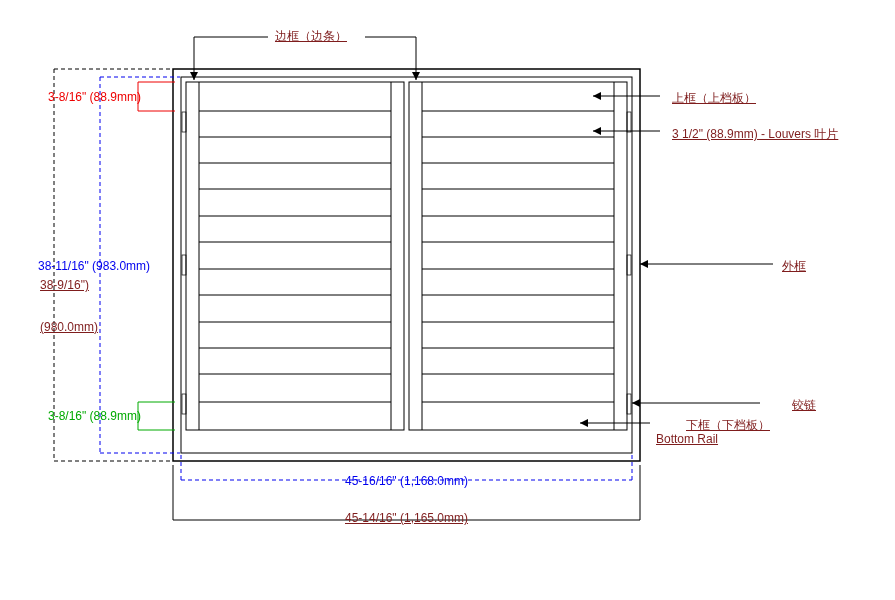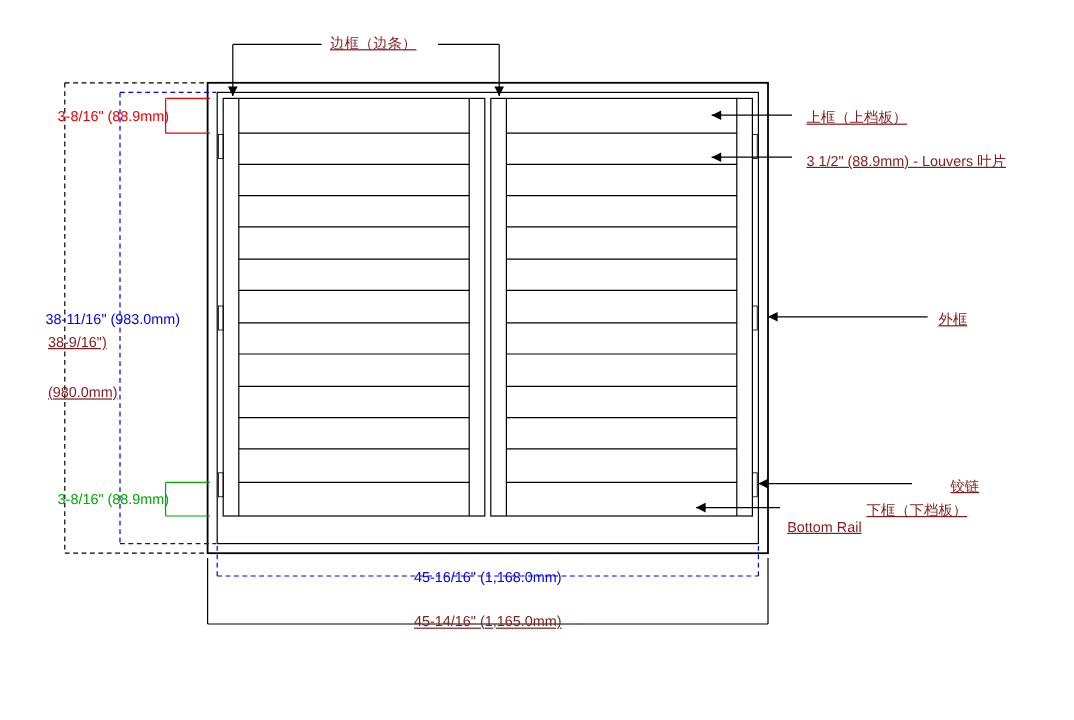--- a/index.html
+++ b/index.html
@@ -109,21 +109,21 @@
   <line x1="640" y1="465" x2="640" y2="520" stroke="#000"></line>
   <line x1="173" y1="520" x2="640" y2="520" stroke="#000"></line>
 </svg>
 
 <div class="label black" style="left:275px; top:28px;">边框（边条）</div>
 <div class="label black" style="left:672px; top:90px;text-align:right;">上框（上档板）</div>
 <div class="label black" style="left:672px; top:126px;">3 1/2" (88.9mm) - Louvers  叶片</div>
 <div class="label black" style="left:782px; top:258px;">外框</div>
 <div class="label black" style="left:792px; top:397px;">铰链</div>
 <div class="label black" style="left:656px; top:432px;">Bottom Rail</div>
-<div class="label black" style="left:722px; top:417px;">下框（下档板）</div>
+<div class="label black" style="left:686px; top:417px;">下框（下档板）</div>
 
 <div class="label red" style="left:48px; top:90px;">3-8/16" (88.9mm)</div>
 <div class="label green" style="left:48px; top:409px;">3-8/16" (88.9mm)</div>
 <div class="label blue" style="left:38px; top:259px;">38-11/16" (983.0mm)</div>
 <div class="label black" style="left:40px; top:278px;">38-9/16")</div>
 <div class="label black" style="left:40px; top:292px;margin-top:28px;">(980.0mm)</div>
 <div class="label blue" style="left:345px; top:474px;">45-16/16" (1,168.0mm)</div>
 <div class="label black" style="left:345px; top:511px;">45-14/16" (1,165.0mm)</div>
 
 </body></html>

